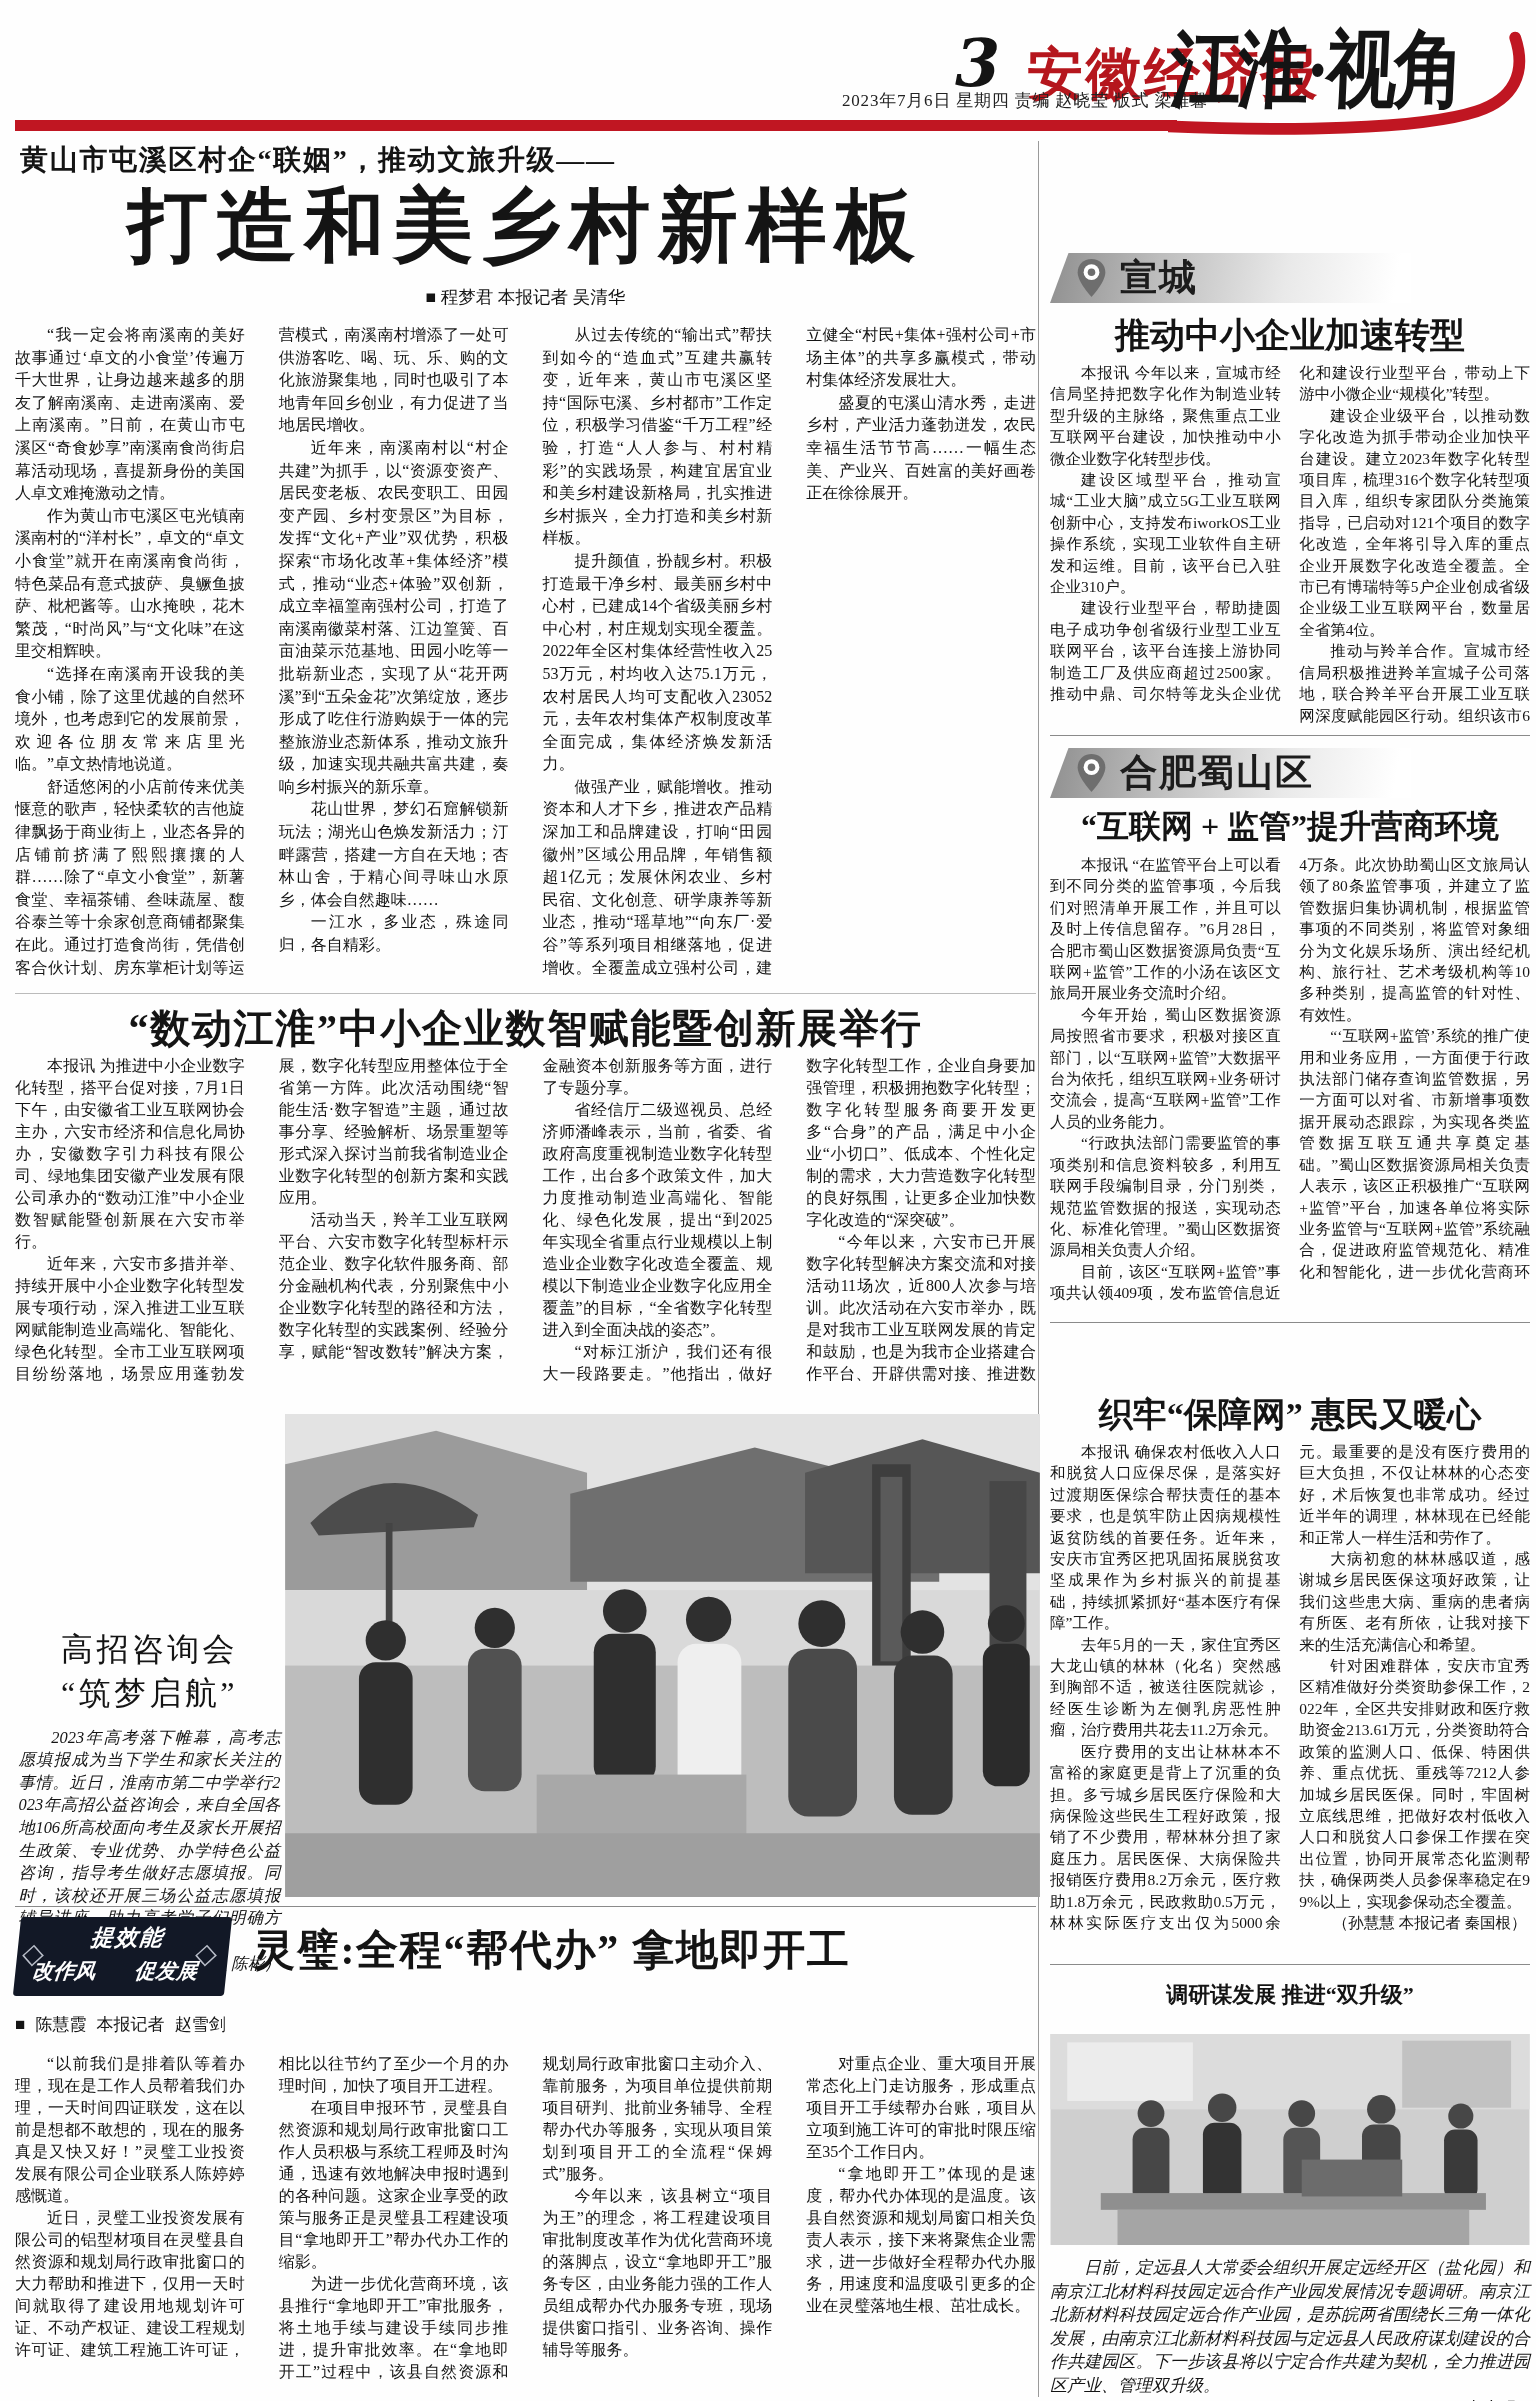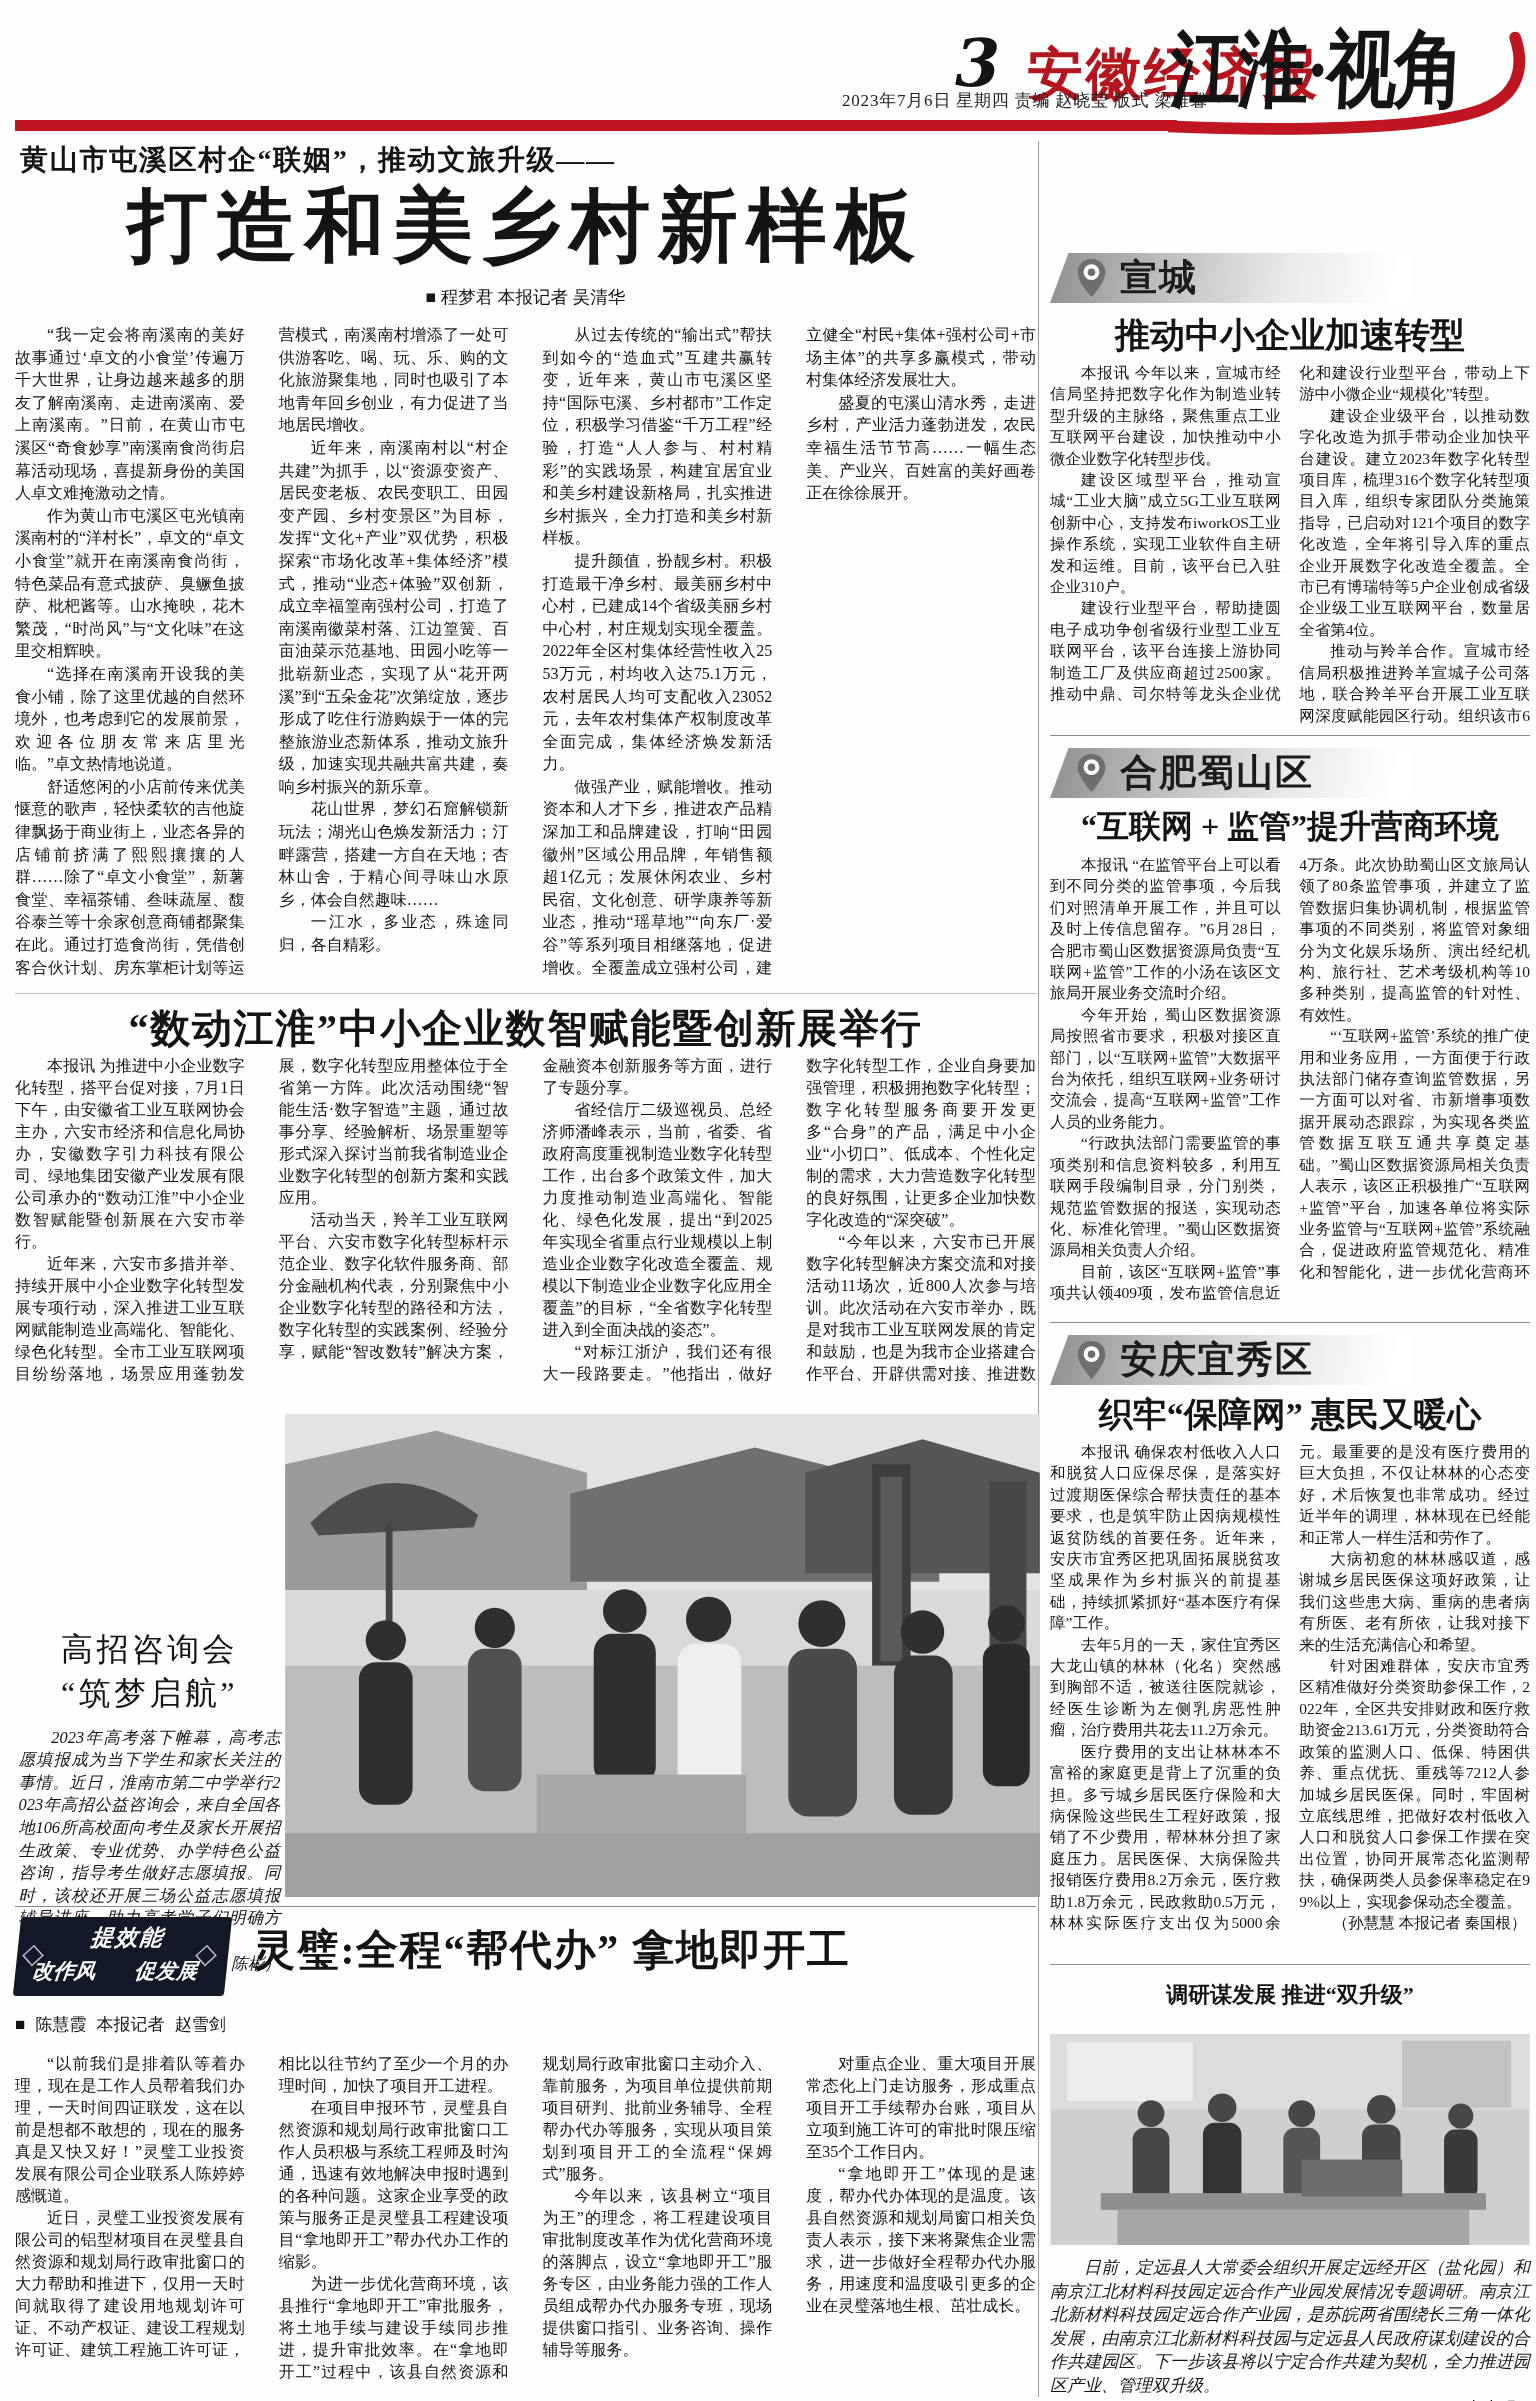--- a/index.html
+++ b/index.html
@@ -170,28 +170,20 @@
   <div class="abs rail-headline" style="top:805px;font-size:32px;">“互联网 + 监管”提升营商环境</div>
   <div class="abs rail-body colbody" style="top:854px;height:456px;">
     <p>本报讯 “在监管平台上可以看到不同分类的监管事项，今后我们对照清单开展工作，并且可以及时上传信息留存。”6月28日，合肥市蜀山区数据资源局负责“互联网+监管”工作的小汤在该区文旅局开展业务交流时介绍。</p>
     <p>今年开始，蜀山区数据资源局按照省市要求，积极对接区直部门，以“互联网+监管”大数据平台为依托，组织互联网+业务研讨交流会，提高“互联网+监管”工作人员的业务能力。</p>
     <p>“行政执法部门需要监管的事项类别和信息资料较多，利用互联网手段编制目录，分门别类，规范监管数据的报送，实现动态化、标准化管理。”蜀山区数据资源局相关负责人介绍。</p>
     <p>目前，该区“互联网+监管”事项共认领409项，发布监管信息近4万条。此次协助蜀山区文旅局认领了80条监管事项，并建立了监管数据归集协调机制，根据监管事项的不同类别，将监管对象细分为文化娱乐场所、演出经纪机构、旅行社、艺术考级机构等10多种类别，提高监管的针对性、有效性。</p>
     <p>“‘互联网+监管’系统的推广使用和业务应用，一方面便于行政执法部门储存查询监管数据，另一方面可以对省、市新增事项数据开展动态跟踪，为实现各类监管数据互联互通共享奠定基础。”蜀山区数据资源局相关负责人表示，该区正积极推广“互联网+监管”平台，加速各单位将实际业务监管与“互联网+监管”系统融合，促进政府监管规范化、精准化和智能化，进一步优化营商环境。（方颖 陈莹莹 本报记者 马功涛）</p>
   </div>
   <div class="abs hline rail-div" style="top:1322px;"></div>
 
-  <div class="abs badge" style="top:1335px;">
-    <svg class="pin" width="35" height="42" viewBox="0 0 24 28">
-      <path d="M12 1C6.5 1 2.5 5 2.5 10.2 2.5 16.8 12 27 12 27s9.5-10.2 9.5-16.8C21.5 5 17.5 1 12 1z" fill="#6e6e6e"></path>
-      <circle cx="12" cy="10" r="5.4" fill="#fff"></circle>
-        <circle cx="12" cy="10" r="2.6" fill="#6e6e6e"></circle>
-    </svg>
-    <span class="badge-label">安庆宜秀区</span>
-  </div>
   <div class="abs rail-headline" style="top:1392px;font-size:34px;">织牢“保障网” 惠民又暖心</div>
   <div class="abs rail-body colbody" style="top:1441px;height:510px;">
     <p>本报讯 确保农村低收入人口和脱贫人口应保尽保，是落实好过渡期医保综合帮扶责任的基本要求，也是筑牢防止因病规模性返贫防线的首要任务。近年来，安庆市宜秀区把巩固拓展脱贫攻坚成果作为乡村振兴的前提基础，持续抓紧抓好“基本医疗有保障”工作。</p>
     <p>去年5月的一天，家住宜秀区大龙山镇的林林（化名）突然感到胸部不适，被送往医院就诊，经医生诊断为左侧乳房恶性肿瘤，治疗费用共花去11.2万余元。</p>
     <p>医疗费用的支出让林林本不富裕的家庭更是背上了沉重的负担。多亏城乡居民医疗保险和大病保险这些民生工程好政策，报销了不少费用，帮林林分担了家庭压力。居民医保、大病保险共报销医疗费用8.2万余元，医疗救助1.8万余元，民政救助0.5万元，林林实际医疗支出仅为5000余元。最重要的是没有医疗费用的巨大负担，不仅让林林的心态变好，术后恢复也非常成功。经过近半年的调理，林林现在已经能和正常人一样生活和劳作了。</p>
     <p>大病初愈的林林感叹道，感谢城乡居民医保这项好政策，让我们这些患大病、重病的患者病有所医、老有所依，让我对接下来的生活充满信心和希望。</p>
     <p>针对困难群体，安庆市宜秀区精准做好分类资助参保工作，2022年，全区共安排财政和医疗救助资金213.61万元，分类资助符合政策的监测人口、低保、特困供养、重点优抚、重残等7212人参加城乡居民医保。同时，牢固树立底线思维，把做好农村低收入人口和脱贫人口参保工作摆在突出位置，协同开展常态化监测帮扶，确保两类人员参保率稳定在99%以上，实现参保动态全覆盖。</p>
     <p class="rail-sig">（孙慧慧 本报记者 秦国根）</p>
   </div>
   <div class="abs hline rail-div" style="top:1964px;"></div>

